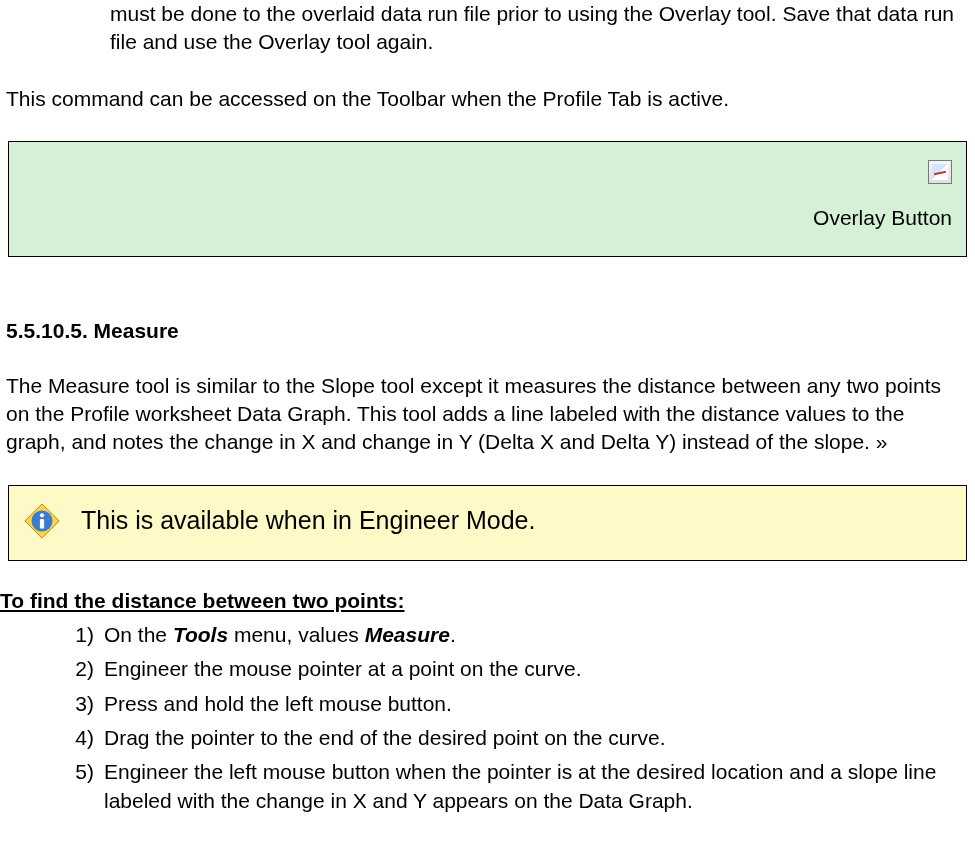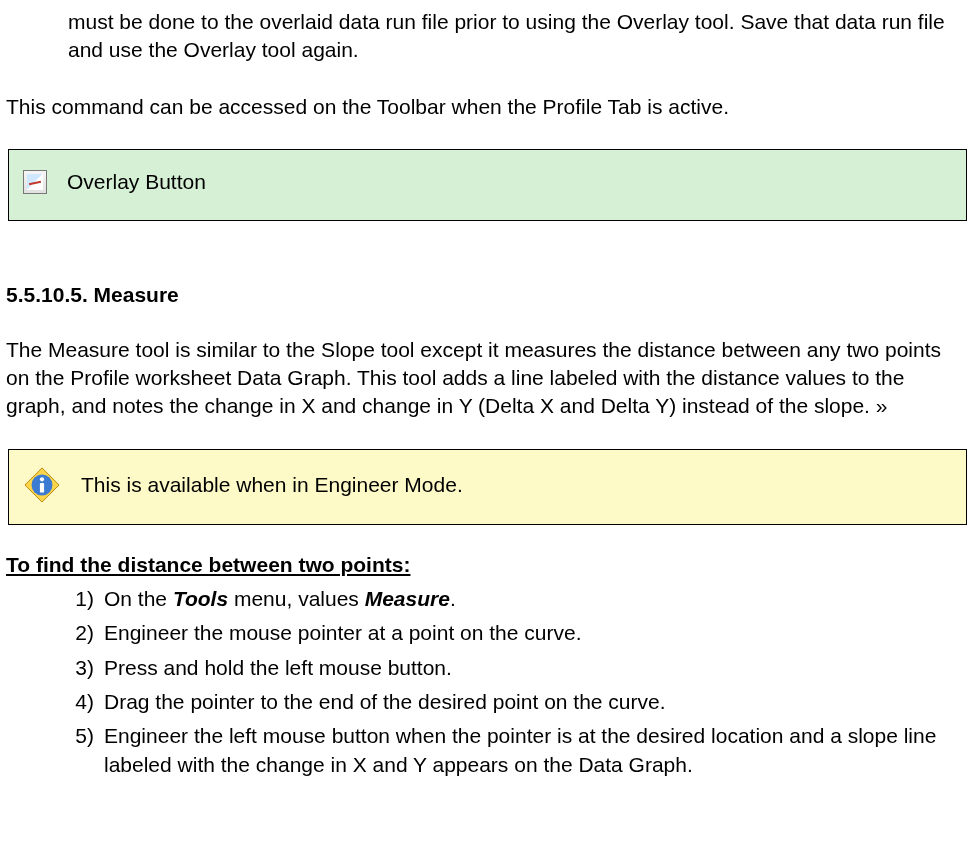--- a/index.html
+++ b/index.html
@@ -7,29 +7,30 @@
     font-family: Arial, Helvetica, sans-serif;
     font-size: 21px;
     line-height: 1.35;
     margin: 0;
     padding: 0;
     color: #000;
     background: #fff;
     width: 975px;
   }
   .para { margin: 0 0 28px 0; padding: 0 6px; }
-  .para-intro { padding-left: 68px; padding-right: 6px; margin: 8px 0 28px 0; }
+  .para-intro { padding-left: 110px; padding-right: 6px; margin: 0 0 28px 0; }
   .green-box {
     border: 1.5px solid #000;
     background: #d5f0d5;
     margin: 2px 8px 60px 8px;
     padding: 18px 14px 24px 14px;
     display: flex;
-    align-items: center;
+    align-items: flex-end;
     gap: 20px;
+    flex-direction: column;
   }
   .overlay-icon {
     width: 24px; height: 24px;
     border: 1px solid #777;
     background: linear-gradient(#f5f5f5,#e0e0e0);
     position: relative;
     flex: none;
   }
   .overlay-icon::before {
     content:"";
@@ -50,22 +51,22 @@
     margin: 4px 8px 26px 8px;
     padding: 16px 14px 20px 14px;
     display:flex;
     align-items:center;
     gap: 20px;
   }
   .info-icon {
     width: 38px; height: 38px; flex:none; position:relative;
   }
   .info-icon svg { width:38px; height:38px; display:block; }
-  .yellow-text { font-size: 21px; }
-  .sub-head { font-weight: bold; text-decoration: underline; padding: 0 6px; margin: 0 0 6px 0; }
+  .yellow-text { font-size: 25px; }
+  .sub-head { font-weight: bold; text-decoration: underline; padding: 0 0; margin: 0 0 6px 0; }
   .steps { padding: 0 6px 0 70px; }
   .step-row { display:flex; margin: 0 0 6px 0; }
   .step-num { width: 34px; flex:none; text-align:right; padding-right:10px; }
   .step-body { flex:1; }
   .bi { font-weight: bold; font-style: italic; text-align: center; }
 </style>
 </head>
 <body>
 
 <p class="para-intro">must be done to the overlaid data run file prior to using the Overlay tool. Save that data run file and use the Overlay tool again.</p>

